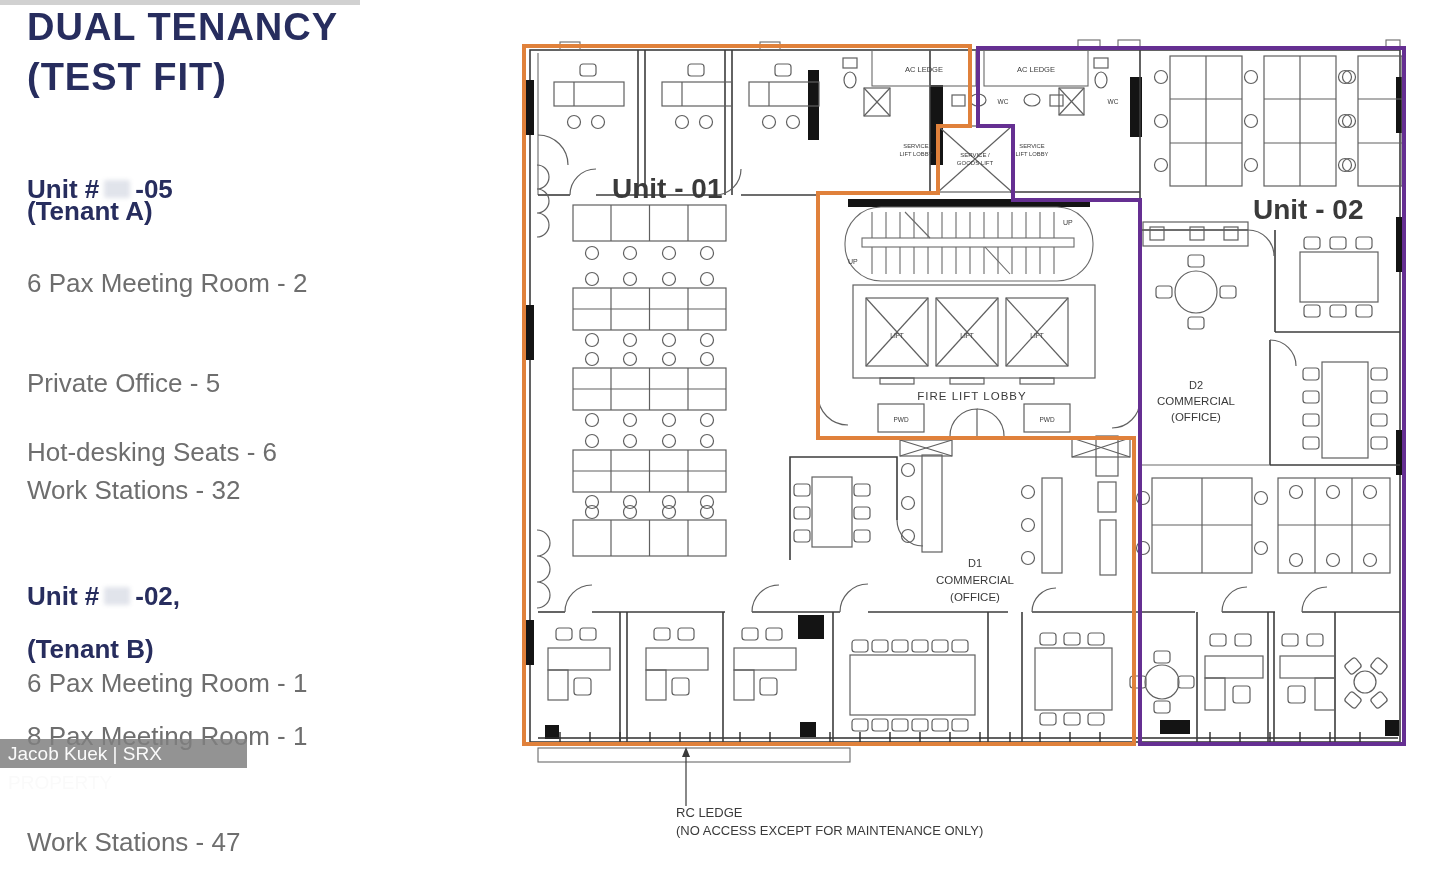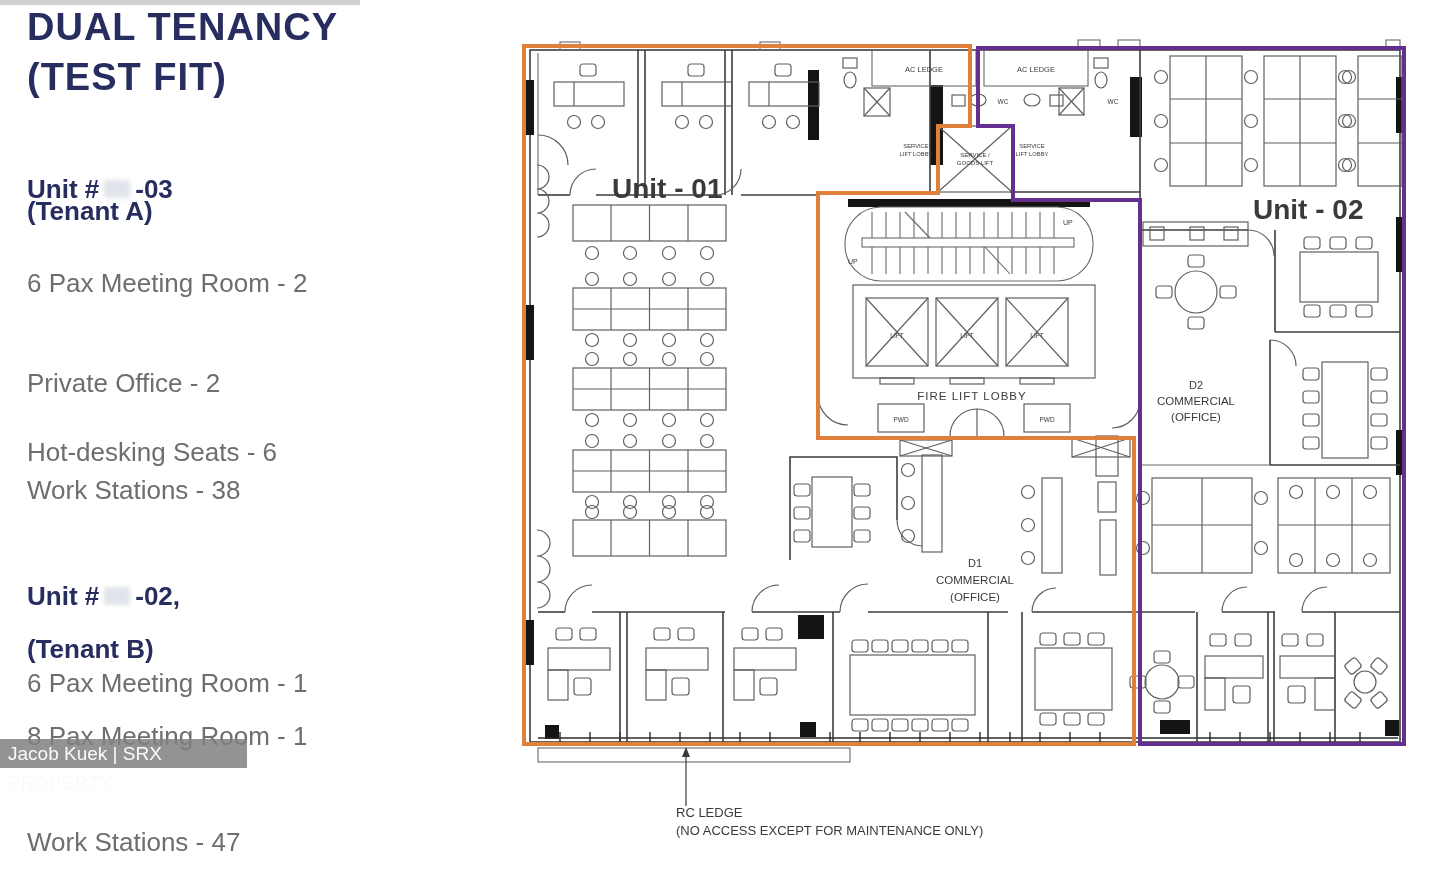--- a/index.html
+++ b/index.html
@@ -31,26 +31,26 @@
 </style>
 </head>
 <body>
 
 <div class="stage">
   <div class="topstrip"></div>
 
   <div class="sb title t1">DUAL TENANCY</div>
   <div class="sb title t2">(TEST FIT)</div>
 
-  <div class="sb uhead hA1"><span>Unit #</span><span class="redact"></span><span>-03</span></div>
+  <div class="sb uhead hA1"><span>Unit #</span><span class="redact"></span><span>-05</span></div>
   <div class="sb uhead hA2">(Tenant A)</div>
   <div class="sb item iA0">6 Pax Meeting Room - 2</div>
-  <div class="sb item iA2">Private Office - 2</div>
+  <div class="sb item iA2">Private Office - 5</div>
   <div class="sb item iA3">Hot-desking Seats - 6</div>
-  <div class="sb item iA4">Work Stations - 38</div>
+  <div class="sb item iA4">Work Stations - 32</div>
 
   <div class="sb uhead hB1"><span>Unit #</span><span class="redact"></span><span>-02,</span></div>
   <div class="sb uhead hB2">(Tenant B)</div>
   <div class="sb item iB0">6 Pax Meeting Room - 1</div>
   <div class="sb item iB1">8 Pax Meeting Room - 1</div>
   <div class="sb item iB3">Work Stations - 47</div>
 
   <div class="wm">Jacob Kuek | SRX PROPERTY</div>
 
   <svg class="plansvg" width="940" height="849" viewBox="500 25 940 849">

